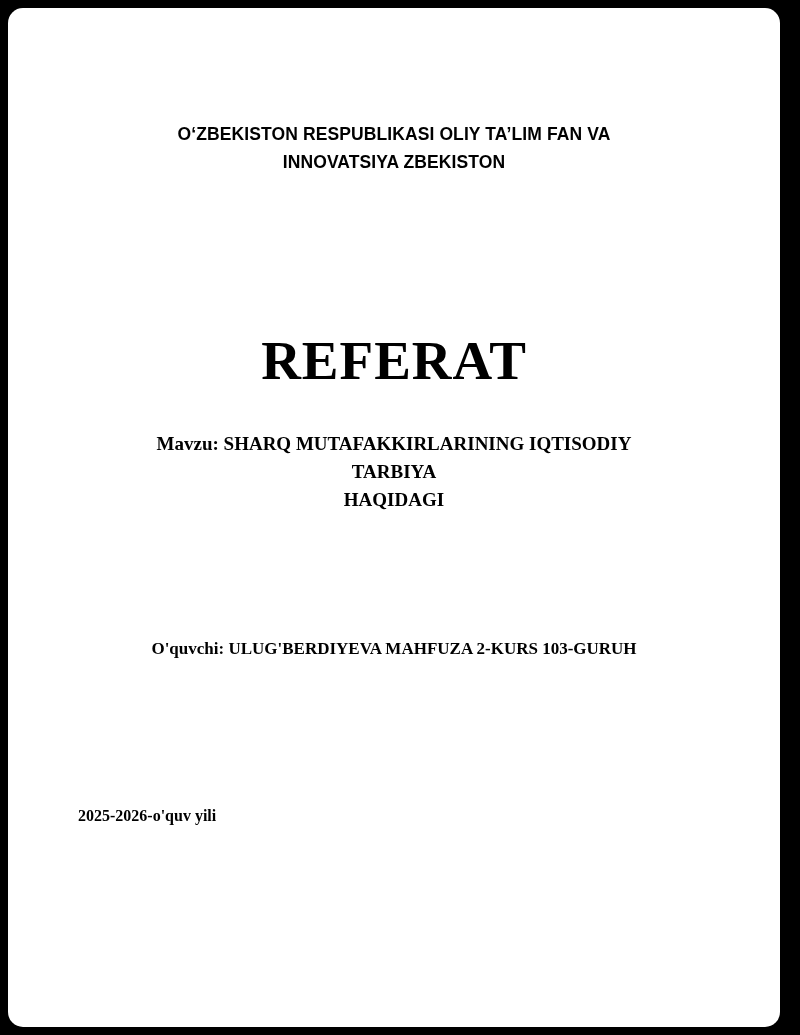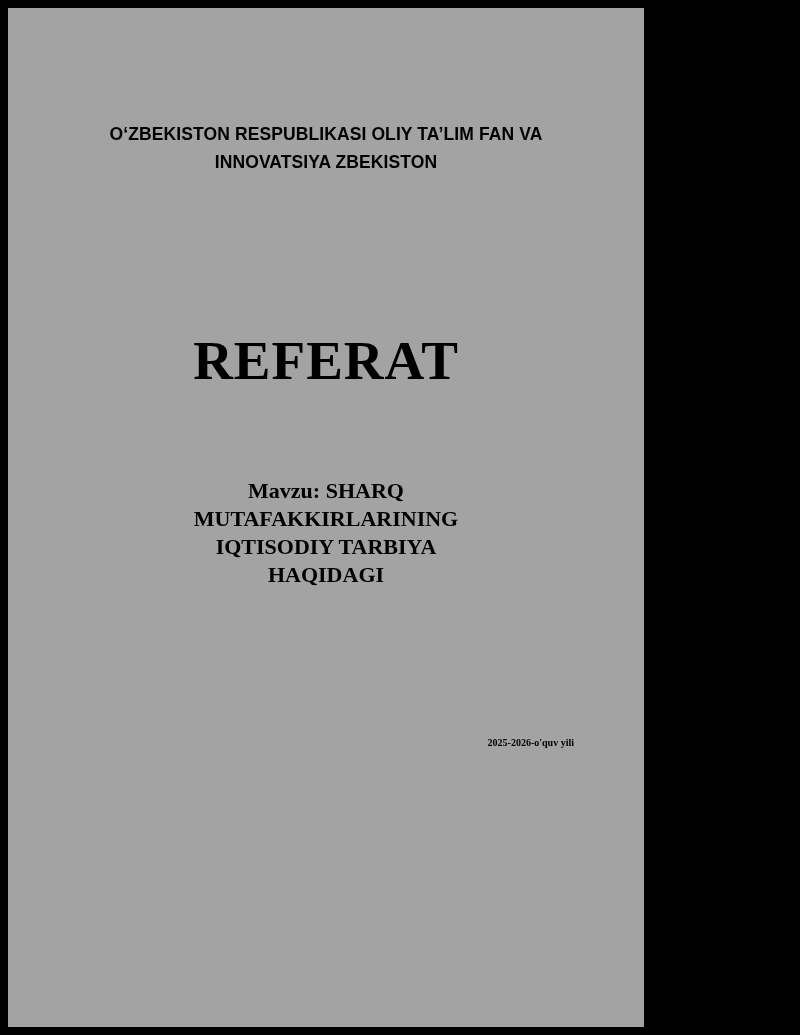--- a/index.html
+++ b/index.html
@@ -10,24 +10,25 @@
   body {
     width: 800px;
     height: 1035px;
     font-family: "Liberation Serif", serif;
     overflow: hidden;
   }
   .page {
     position: absolute;
     left: 8px;
     top: 8px;
-    width: 636px;
+    width: 772px;
     height: 1019px;
-    background: #a3a3a3;
+    background: #ffffff;
     box-sizing: border-box;
+    border-radius: 15px;
   }
   .content {
     position: absolute;
     left: 0;
     top: 0;
     width: 100%;
     height: 100%;
     box-sizing: border-box;
     padding: 0 70px;
   }
@@ -50,44 +51,44 @@
     margin-top: 152px;
     text-align: center;
     font-family: "Liberation Serif", serif;
     font-weight: bold;
     font-size: 55px;
     line-height: 66px;
     letter-spacing: 1px;
     color: #000000;
   }
   .subject-block {
-    margin-top: 83px;
+    margin-top: 36px;
     text-align: center;
     font-family: "Liberation Serif", serif;
     font-weight: bold;
-    font-size: 22px;
+    font-size: 19px;
     line-height: 28px;
     color: #000000;
     padding: 0 60px;
   }
   .student-block {
     margin-top: 122px;
     text-align: center;
     font-family: "Liberation Serif", serif;
     font-weight: bold;
     font-size: 17px;
     line-height: 26px;
     color: #000000;
   }
   .year-block {
     margin-top: 146px;
-    text-align: right;
+    text-align: left;
     font-family: "Liberation Serif", serif;
     font-weight: bold;
-    font-size: 10px;
+    font-size: 16px;
     line-height: 16px;
     color: #000000;
   }
 </style>
 </head>
 <body>
 
 <div class="page">
   <div class="content">
 
@@ -96,17 +97,18 @@
       <div class="header-line">INNOVATSIYA ZBEKISTON</div>
     </div>
 
     <div class="title">REFERAT</div>
 
     <div class="subject-block">
       <div>Mavzu: SHARQ MUTAFAKKIRLARINING IQTISODIY TARBIYA</div>
       <div>HAQIDAGI</div>
     </div>
 
+    <div class="student-block">O'quvchi: ULUG'BERDIYEVA MAHFUZA 2-KURS 103-GURUH</div>
 
     <div class="year-block">2025-2026-o'quv yili</div>
 
   </div>
 </div>
 
 </body></html>

